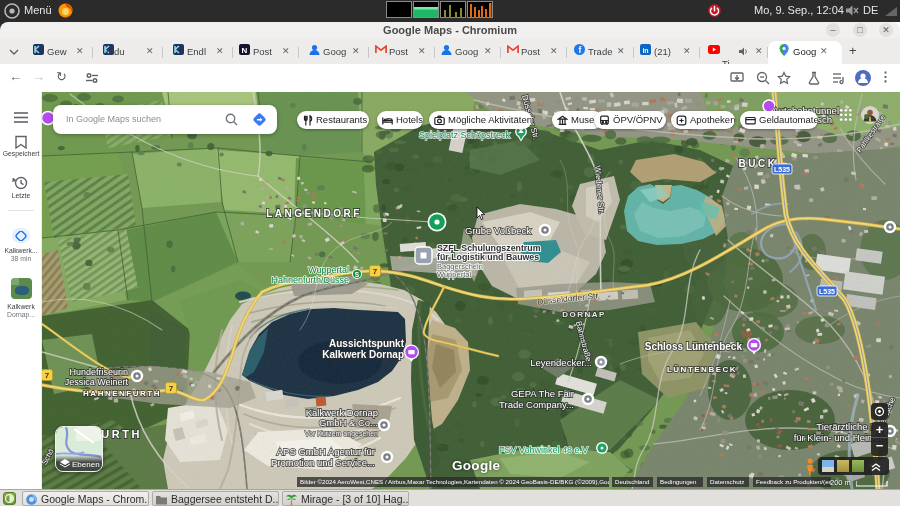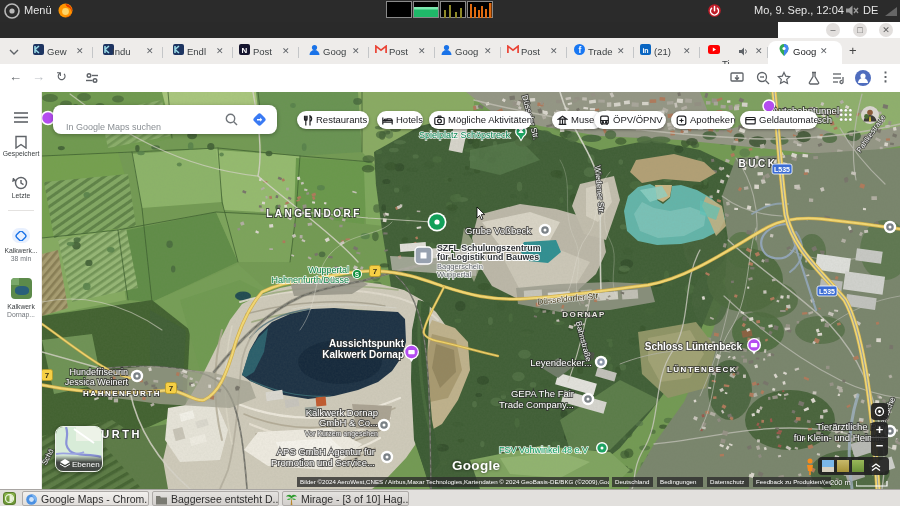--- a/index.html
+++ b/index.html
@@ -14,21 +14,21 @@
 #toolbar { position:absolute; left:0; top:64px; width:900px; height:28px; background:#ffffff; }
 .tbi { position:absolute; color:#5f6368; font-size:13px; }
 #urltext { position:absolute; left:105px; top:9px; font-size:9.1px; color:#5f6368; white-space:nowrap; }
 #urltext b { color:#202124; font-weight:700; }
 #app { position:absolute; left:0; top:92px; width:900px; height:397px; background:#7a9e5a; }
 #map { position:absolute; left:42px; top:0; }
 #sidebar { position:absolute; left:0; top:0; width:42px; height:397px; background:#fff; z-index:30; border-right:1px solid #eceae8; }
 .sbico { position:absolute; left:0; width:42px; text-align:center; color:#5f6368; }
 .sblbl { position:absolute; left:0; width:42px; text-align:center; font-size:6.8px; color:#3c4043; }
 #searchbox { position:absolute; left:53px; top:13px; width:224px; height:29px; background:#fff; border-radius:8px; box-shadow:0 1px 4px rgba(0,0,0,0.3); z-index:20; }
-#searchbox .ph { position:absolute; left:13px; top:9px; font-size:9px; color:#8a8f94;margin-top:8px; }
+#searchbox .ph { position:absolute; left:13px; top:9px; font-size:9px; color:#8a8f94; }
 .chip { position:absolute; top:19px; height:18px; background:#fff; border-radius:9px; box-shadow:0 1px 3px rgba(0,0,0,0.35); font-size:9.5px; color:#202124; line-height:18px; white-space:nowrap; z-index:20; padding:0 0 0 19px; overflow:hidden; }
 .chip svg { position:absolute; left:5px; top:3.5px; }
 .darkbtn { position:absolute; background:rgba(34,34,34,0.92); border-radius:4px; color:#fff; z-index:20; }
 #ebenen { position:absolute; left:55px; top:334px; width:48px; height:46px; border-radius:8px; overflow:hidden; border:1.5px solid rgba(255,255,255,0.9); box-shadow:0 1px 4px rgba(0,0,0,0.4); z-index:20; }
 #glogo { position:absolute; left:452px; top:366px; color:#fff; font-size:13.5px; font-weight:600; letter-spacing:0.3px; text-shadow:0 0 3px rgba(0,0,0,0.7); z-index:18; }
 .cp { position:absolute; top:385px; height:10px; background:rgba(42,42,42,0.78); color:#fff; font-size:6.2px; line-height:10px; padding:0 3px; z-index:18; white-space:nowrap; overflow:hidden; }
 #taskbar { position:absolute; left:0; top:489px; width:900px; height:17px; background:#e2e0dd; border-top:1px solid #a8a5a2; }
 .taskbtn { position:absolute; top:1px; height:15px; border:1px solid #aeaba8; border-radius:2px; font-size:10.5px; color:#2d2d2d; line-height:14px; padding-left:18px; white-space:nowrap; overflow:hidden; background:linear-gradient(#e4e2df,#d2cfcc); }
 </style></head><body>
 <div id="screen">
@@ -72,40 +72,43 @@
     <span class="abs" style="left:754px;top:4px">Mo, 9. Sep., 12:04</span>
     <svg class="abs" style="left:845px;top:4px" width="14" height="13" fill="#9a9a9a">
         <path d="M 1,4.5 h 3 l 3.5,-3 v 10 l -3.5,-3 h -3 z"></path>
         <path d="M 9,4 l 4,5 M 13,4 l -4,5" stroke="#9a9a9a" stroke-width="1.3"></path>
       </svg>
     <span class="abs" style="left:863px;top:4px;font-weight:400">DE</span>
     <svg class="abs" style="left:884px;top:4px" width="14" height="13">
         <path d="M 1,12 L 13,3 L 13,12 Z" fill="#666"></path>
       </svg>
   </div>
+  <div id="titlebar">
+      <div class="t">Google Maps - Chromium</div>
+    </div>
   <div class="winbtn" style="left:826px">–</div>
   <div class="winbtn" style="left:853px">□</div>
   <div class="winbtn" style="left:879px">✕</div>
   <div id="tabstrip">
       <div id="activetab"></div>
       <svg class="abs" style="left:9px;top:11px" width="10" height="6" fill="none" stroke="#5f6368" stroke-width="1.4">
         <path d="M 1,1 L 5,5 L 9,1"></path>
       </svg>
 <svg class="abs" style="left:33px;top:6px" width="11" height="11">
         <rect width="11" height="11" rx="2" fill="#1d3461"></rect>
         <path d="M 2,2 v 7 M 2,5.5 l 4,-3.5 M 2,5.5 l 4,3.5" stroke="#9adbe8" stroke-width="1.5" fill="none"></path>
       </svg>
 <span class="abs" style="left:47px;top:8px;font-size:9.5px;color:#3c4043">Gew</span>
 <span class="abs" style="left:76px;top:8px;font-size:9px;color:#5f6368">✕</span>
 <div class="tabsep" style="left:92px"></div>
 <svg class="abs" style="left:103px;top:6px" width="11" height="11">
         <rect width="11" height="11" rx="2" fill="#1d3461"></rect>
         <path d="M 2,2 v 7 M 2,5.5 l 4,-3.5 M 2,5.5 l 4,3.5" stroke="#9adbe8" stroke-width="1.5" fill="none"></path>
       </svg>
-<span class="abs" style="left:112px;top:8px;font-size:9.5px;color:#3c4043">Indu</span>
+<span class="abs" style="left:106px;top:8px;font-size:9.5px;color:#3c4043">Indu</span>
 <span class="abs" style="left:146px;top:8px;font-size:9px;color:#5f6368">✕</span>
 <div class="tabsep" style="left:162px"></div>
 <svg class="abs" style="left:173px;top:6px" width="11" height="11">
         <rect width="11" height="11" rx="2" fill="#1d3461"></rect>
         <path d="M 2,2 v 7 M 2,5.5 l 4,-3.5 M 2,5.5 l 4,3.5" stroke="#9adbe8" stroke-width="1.5" fill="none"></path>
       </svg>
 <span class="abs" style="left:187px;top:8px;font-size:9.5px;color:#3c4043">Endl</span>
 <span class="abs" style="left:216px;top:8px;font-size:9px;color:#5f6368">✕</span>
 <div class="tabsep" style="left:232px"></div>
 <svg class="abs" style="left:239px;top:6px" width="11" height="11">

